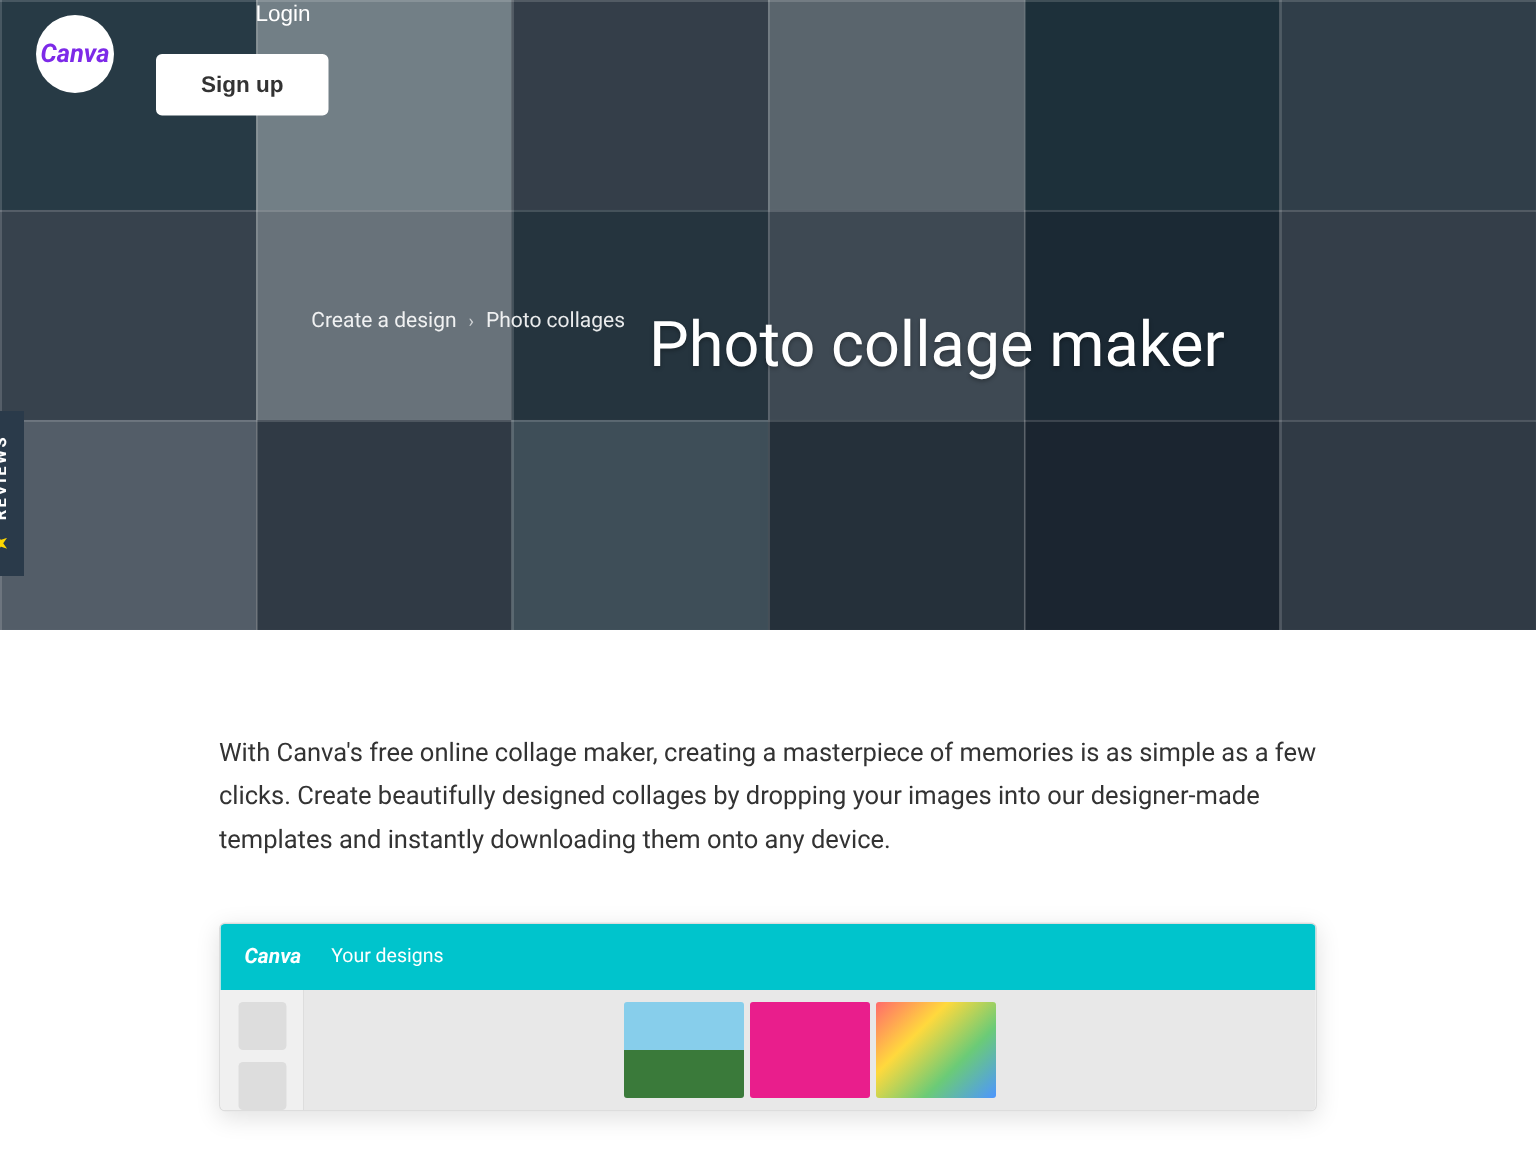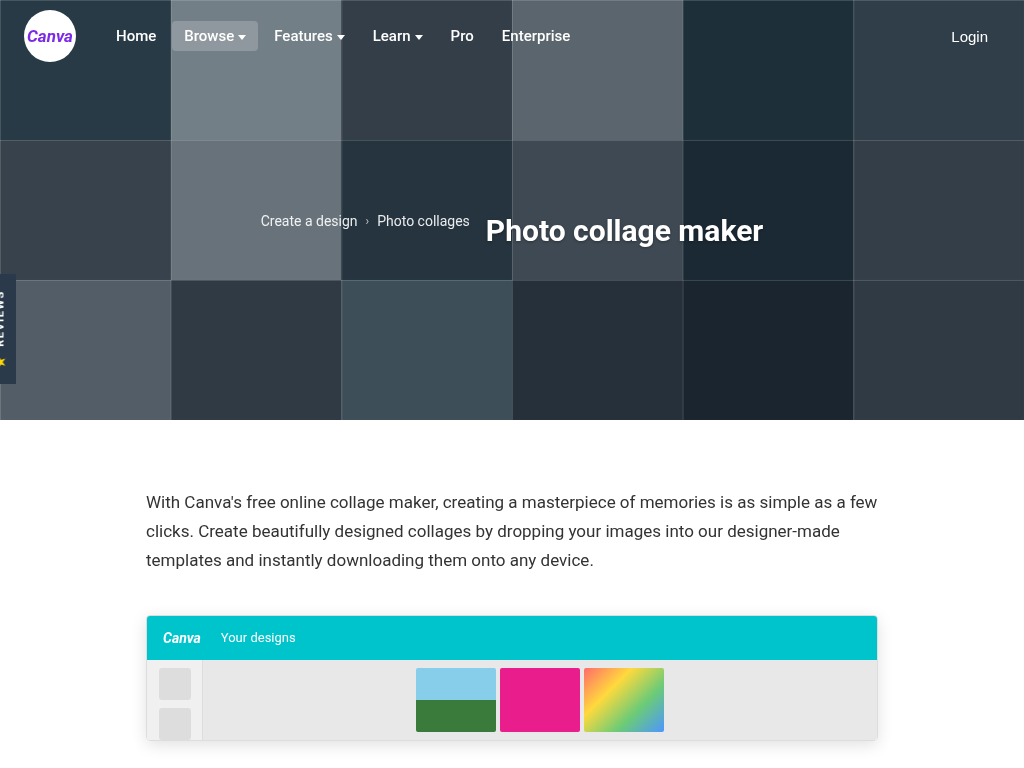--- a/index.html
+++ b/index.html
@@ -165,22 +165,22 @@
     .breadcrumb-sep {
       color: rgba(255,255,255,0.7);
       font-size: 12px;
     }
     .breadcrumb a {
       color: rgba(255,255,255,0.9);
       text-decoration: none;
     }
     .page-title {
       color: white;
-      font-size: 30px;
-      font-weight: 700;
+      font-size: 42px;
+      font-weight: 400;
       text-align: center;
       text-shadow: 0 1px 3px rgba(0,0,0,0.3);
     }
     .btn-cta {
       background: #00c4cc;
       color: white;
       border: none;
       padding: 14px 36px;
       font-size: 17px;
       font-weight: 600;
@@ -316,46 +316,26 @@
 
 <div class="reviews-sidebar">
   <span class="reviews-star">★</span>
   <span>REVIEWS</span>
 </div>
 
 <nav>
   <div class="nav-logo">
     <span class="nav-logo-text">Canva</span>
   </div>
-  <div class="nav-links">
-    <a class="nav-link">
-      <span>Home</span>
-    </a>
-    <a class="nav-link active">
-      <span>Browse</span>
-      <span class="chevron-down"></span>
-    </a>
-    <a class="nav-link">
-      <span>Features</span>
-      <span class="chevron-down"></span>
-    </a>
-    <a class="nav-link">
-      <span>Learn</span>
-      <span class="chevron-down"></span>
-    </a>
-    <a class="nav-link">
-      <span>Pro</span>
-    </a>
-    <a class="nav-link">
-      <span>Enterprise</span>
-    </a>
-  </div>
   <div class="nav-right">
     <div class="nav-right-row">
       <button class="btn-login">Login</button>
+    </div>
+    <div class="nav-right-row">
+      <button class="btn-signup">Sign up</button>
     </div>
   </div>
 </nav>
 
 <div class="hero">
   <div class="hero-bg">
     <div class="hero-bg-cell"></div>
     <div class="hero-bg-cell"></div>
     <div class="hero-bg-cell"></div>
     <div class="hero-bg-cell"></div>

